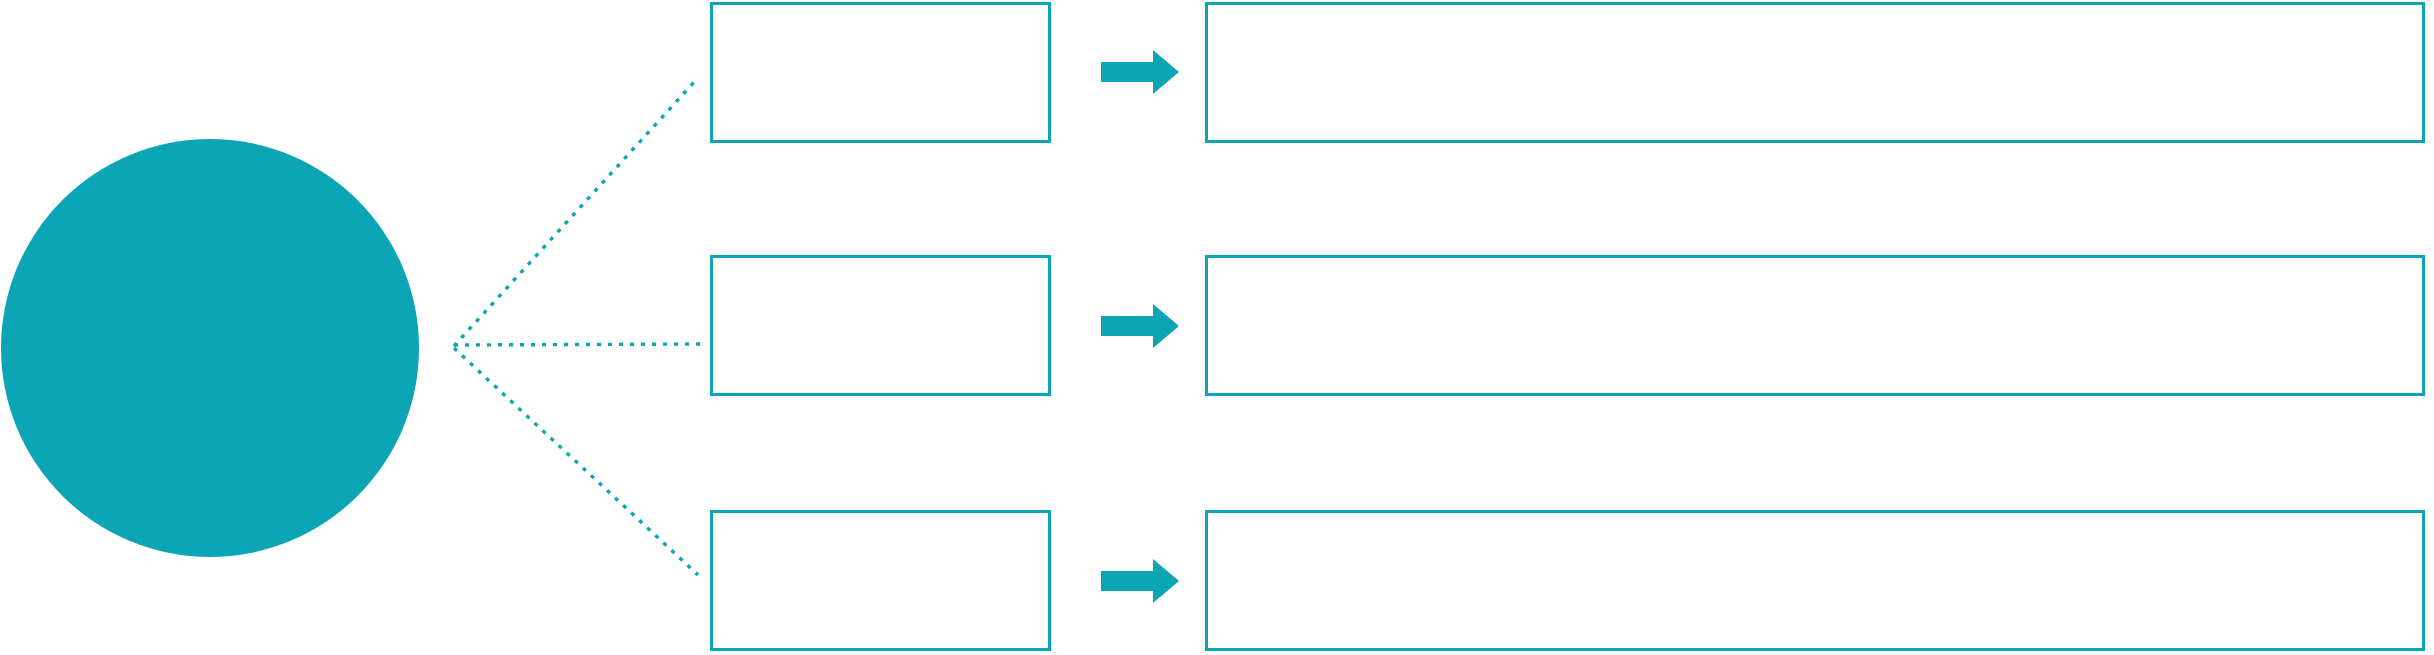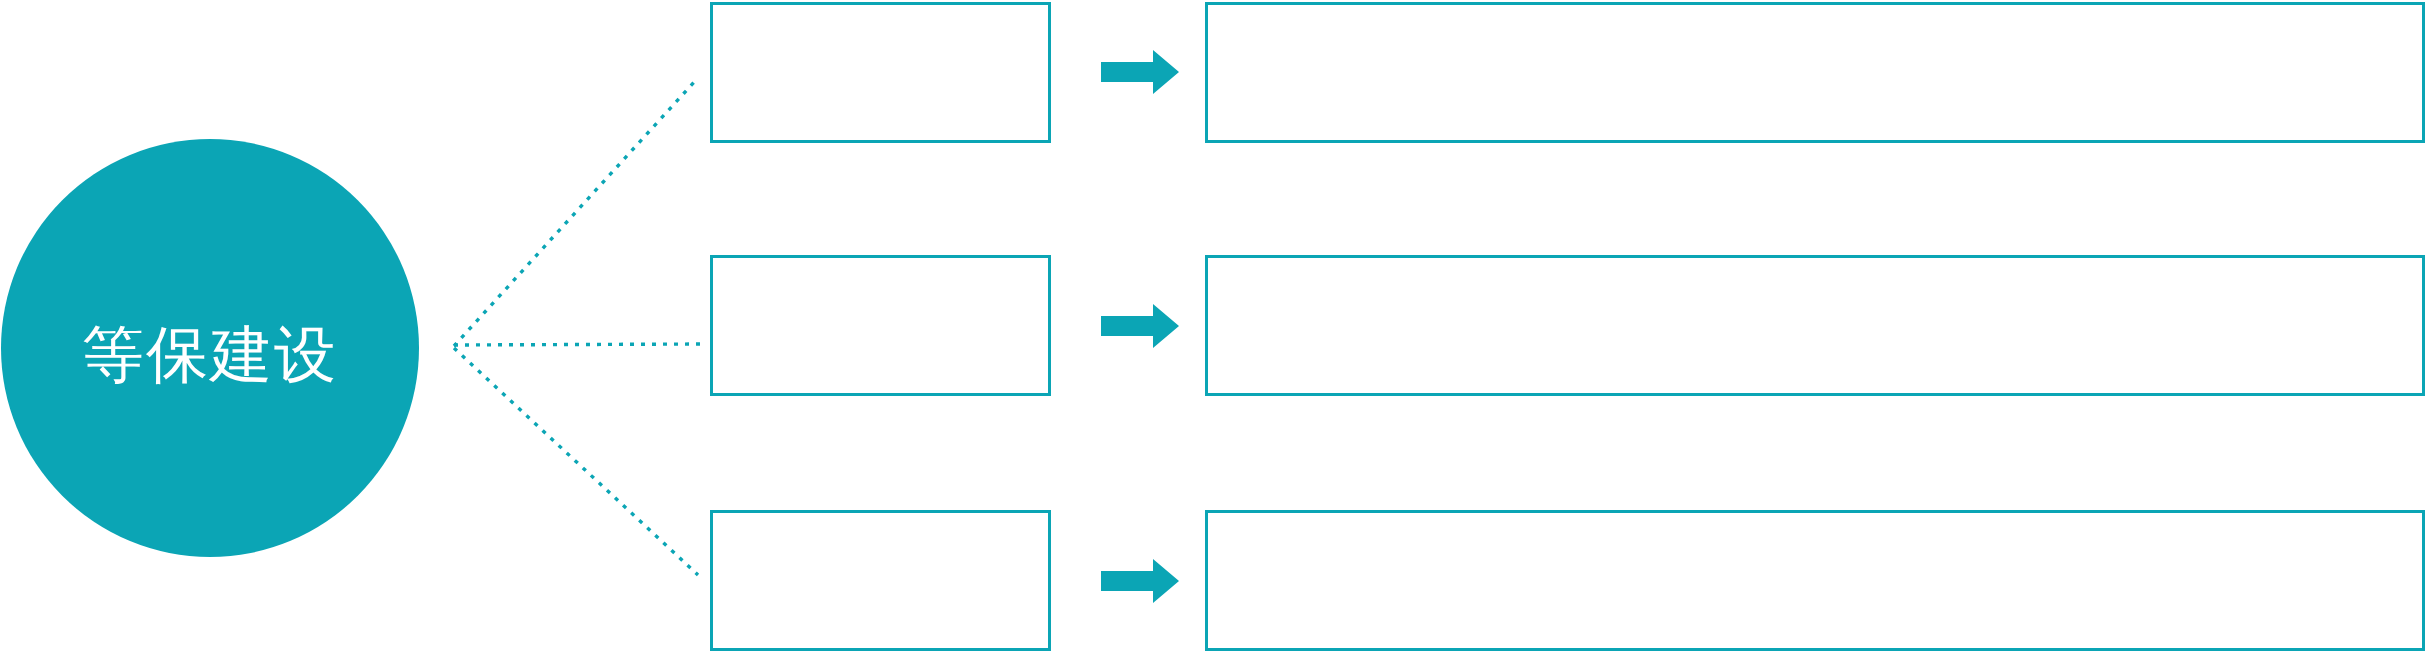--- a/index.html
+++ b/index.html
@@ -80,21 +80,20 @@
   .arrow.row2 { top: 304px; }
   .arrow.row3 { top: 559px; }
 </style>
 </head>
 <body>
 
 <div class="canvas">
 
   <div class="circle">
     <div class="circle-label">
-      <span>等保建设</span>
     </div>
   </div>
 
   <svg class="connectors" viewBox="0 0 2434 655" xmlns="http://www.w3.org/2000/svg">
     <line x1="454" y1="346" x2="696" y2="80" stroke-width="3.4" stroke-dasharray="4 7" fill="none" stroke="#0ba5b5"></line>
     <line x1="454" y1="345" x2="704" y2="344" stroke-width="3.4" stroke-dasharray="4 7" fill="none" stroke="#0ba5b5"></line>
     <line x1="454" y1="348" x2="698" y2="575" stroke-width="3.4" stroke-dasharray="4 7" fill="none" stroke="#0ba5b5"></line>
   </svg>
 
   <div class="source-box row1">

